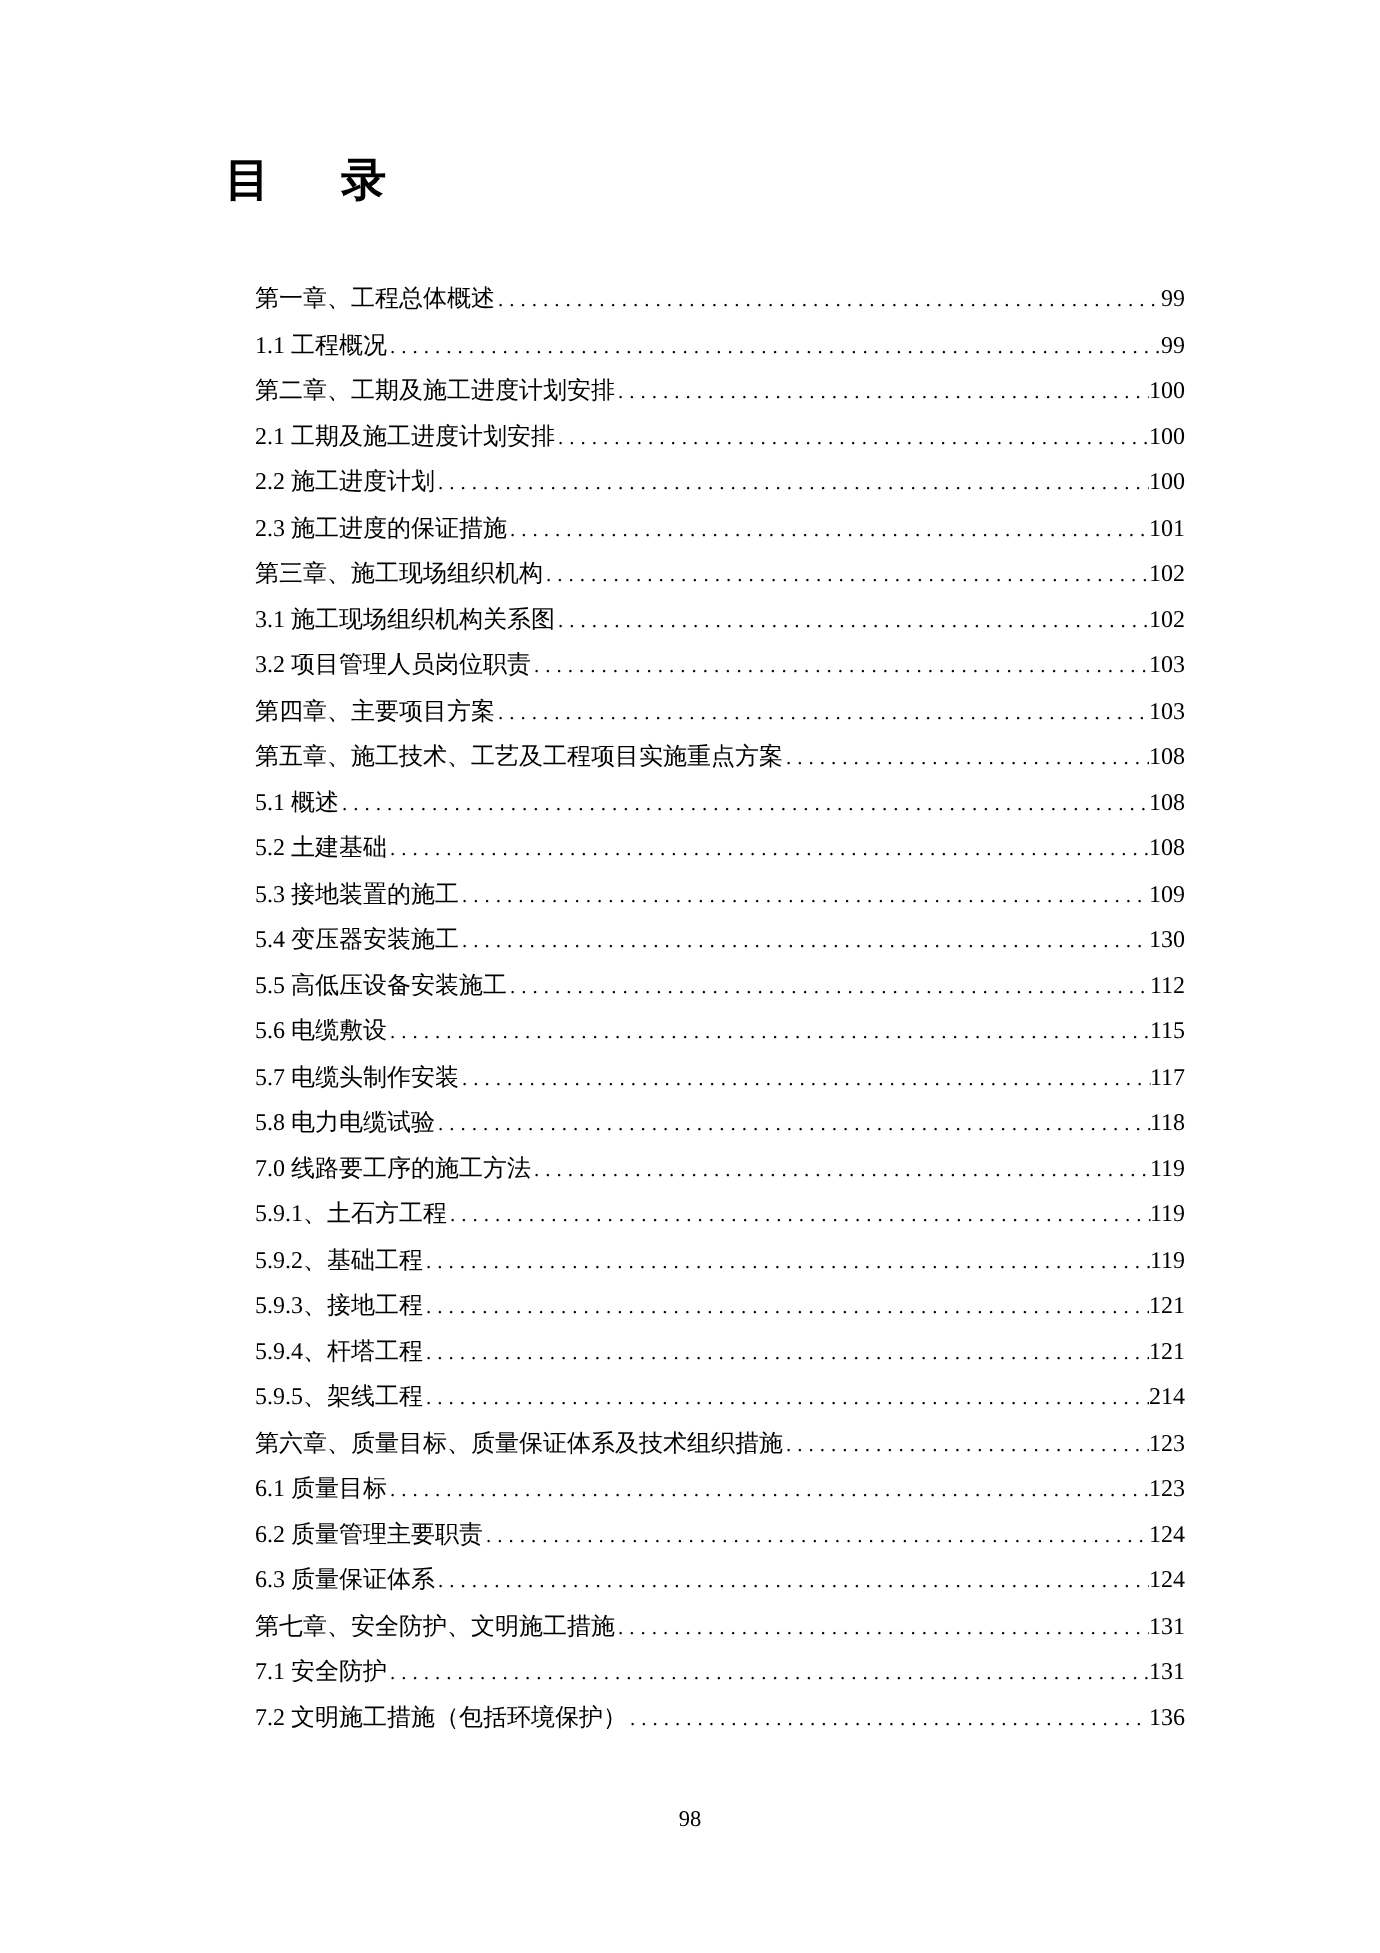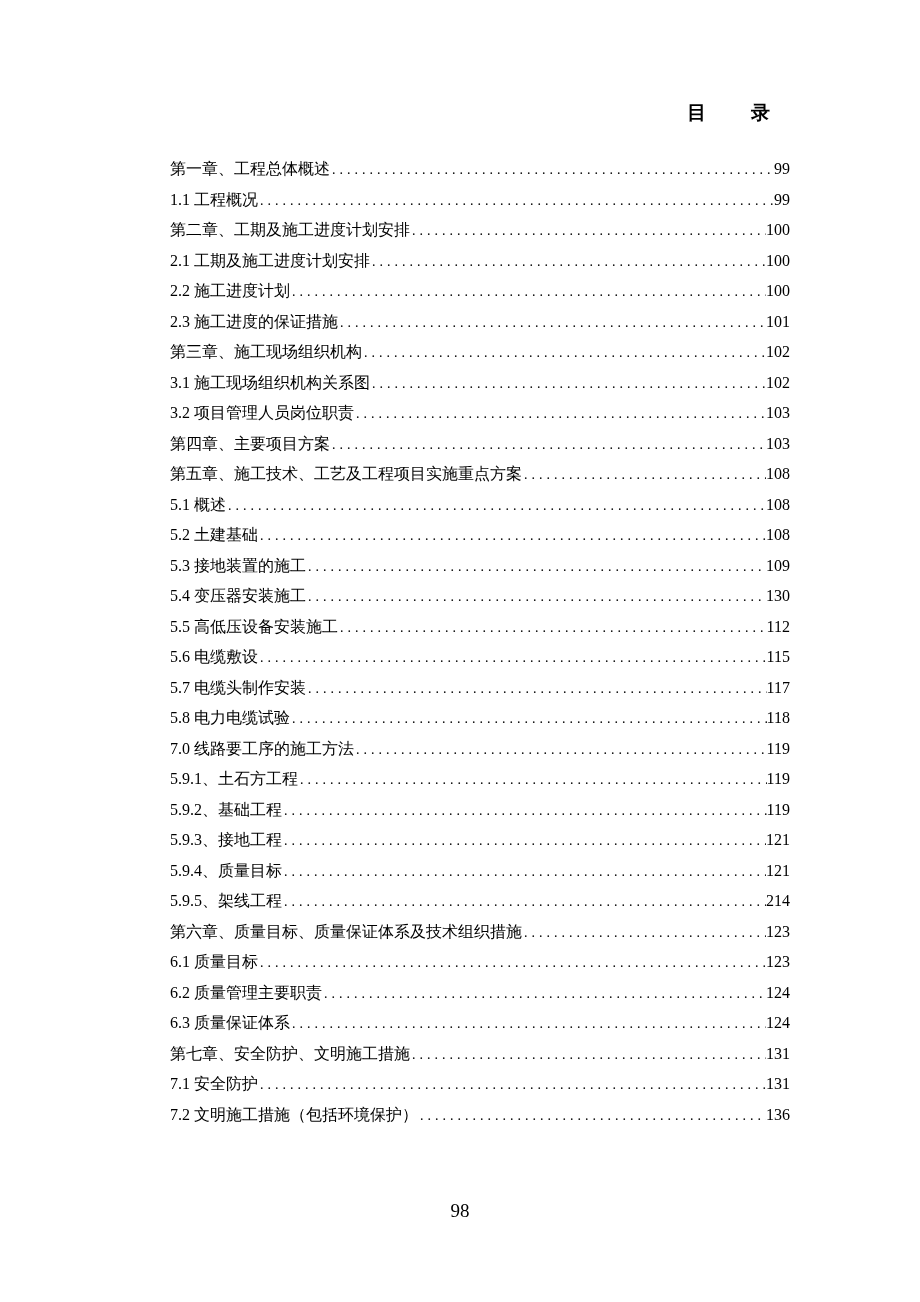--- a/index.html
+++ b/index.html
@@ -11,25 +11,25 @@
       background: #fff;
       width: 920px;
       height: 1302px;
       font-family: "SimSun", "宋体", serif;
       position: relative;
     }
     .page {
       padding: 100px 130px 0 130px;
     }
     .title {
-      text-align: right;
-      font-size: 19px;
+      text-align: left;
+      font-size: 30px;
       font-weight: bold;
       letter-spacing: 20px;
-      margin-bottom: 28px;
+      margin-bottom: 44px;
       padding-left: 20px;
     }
     .toc {
       font-size: 16px;
       color: #000;
       margin-left: 40px;
     }
     .toc-entry {
       display: flex;
       align-items: baseline;
@@ -52,21 +52,21 @@
     }
     .toc-page {
       flex-shrink: 0;
     }
     .page-number {
       position: absolute;
       bottom: 80px;
       left: 0;
       right: 0;
       text-align: center;
-      font-size: 19px;
+      font-size: 15px;
       font-family: "Times New Roman", serif;
     }
   </style>
 </head>
 <body>
 
 <div class="page">
   <h1 class="title">目 录</h1>
   <div class="toc" id="toc-container">
       <div class="toc-entry">
@@ -178,21 +178,21 @@
         <span class="toc-label">5.9.2、基础工程</span>
         <span class="toc-dots"></span>
         <span class="toc-page">119</span>
       </div>
       <div class="toc-entry">
         <span class="toc-label">5.9.3、接地工程</span>
         <span class="toc-dots"></span>
         <span class="toc-page">121</span>
       </div>
       <div class="toc-entry">
-        <span class="toc-label">5.9.4、质量目标</span>
+        <span class="toc-label">5.9.4、杆塔工程</span>
         <span class="toc-dots"></span>
         <span class="toc-page">121</span>
       </div>
       <div class="toc-entry">
         <span class="toc-label">5.9.5、架线工程</span>
         <span class="toc-dots"></span>
         <span class="toc-page">214</span>
       </div>
       <div class="toc-entry">
         <span class="toc-label">第六章、质量目标、质量保证体系及技术组织措施</span>

